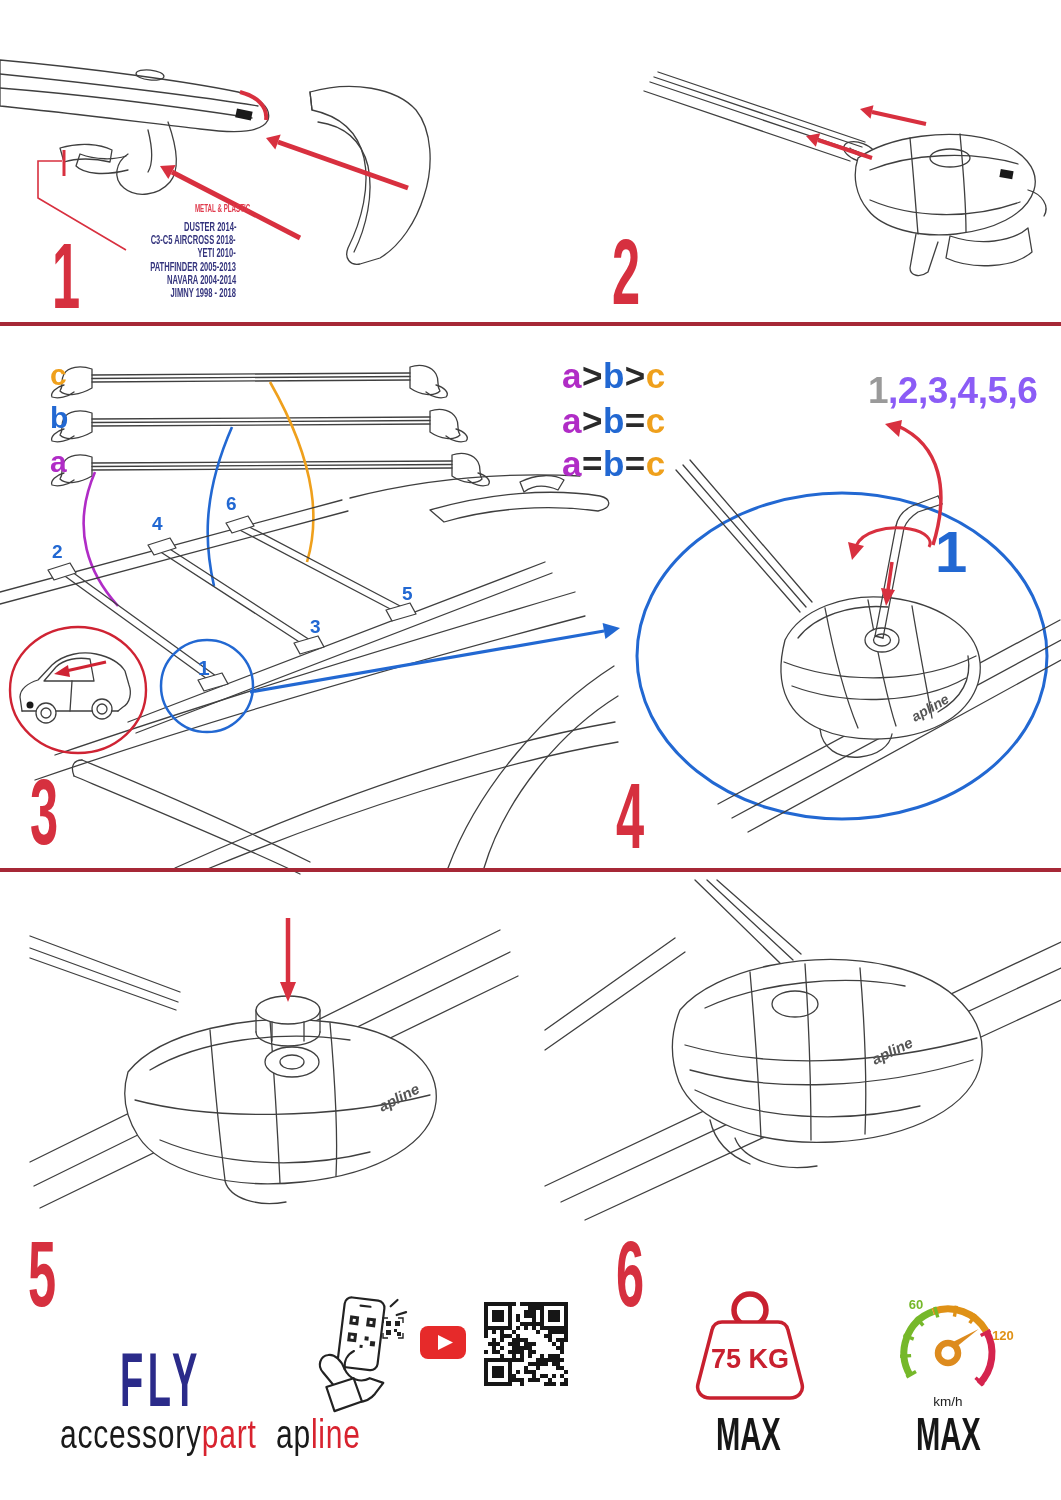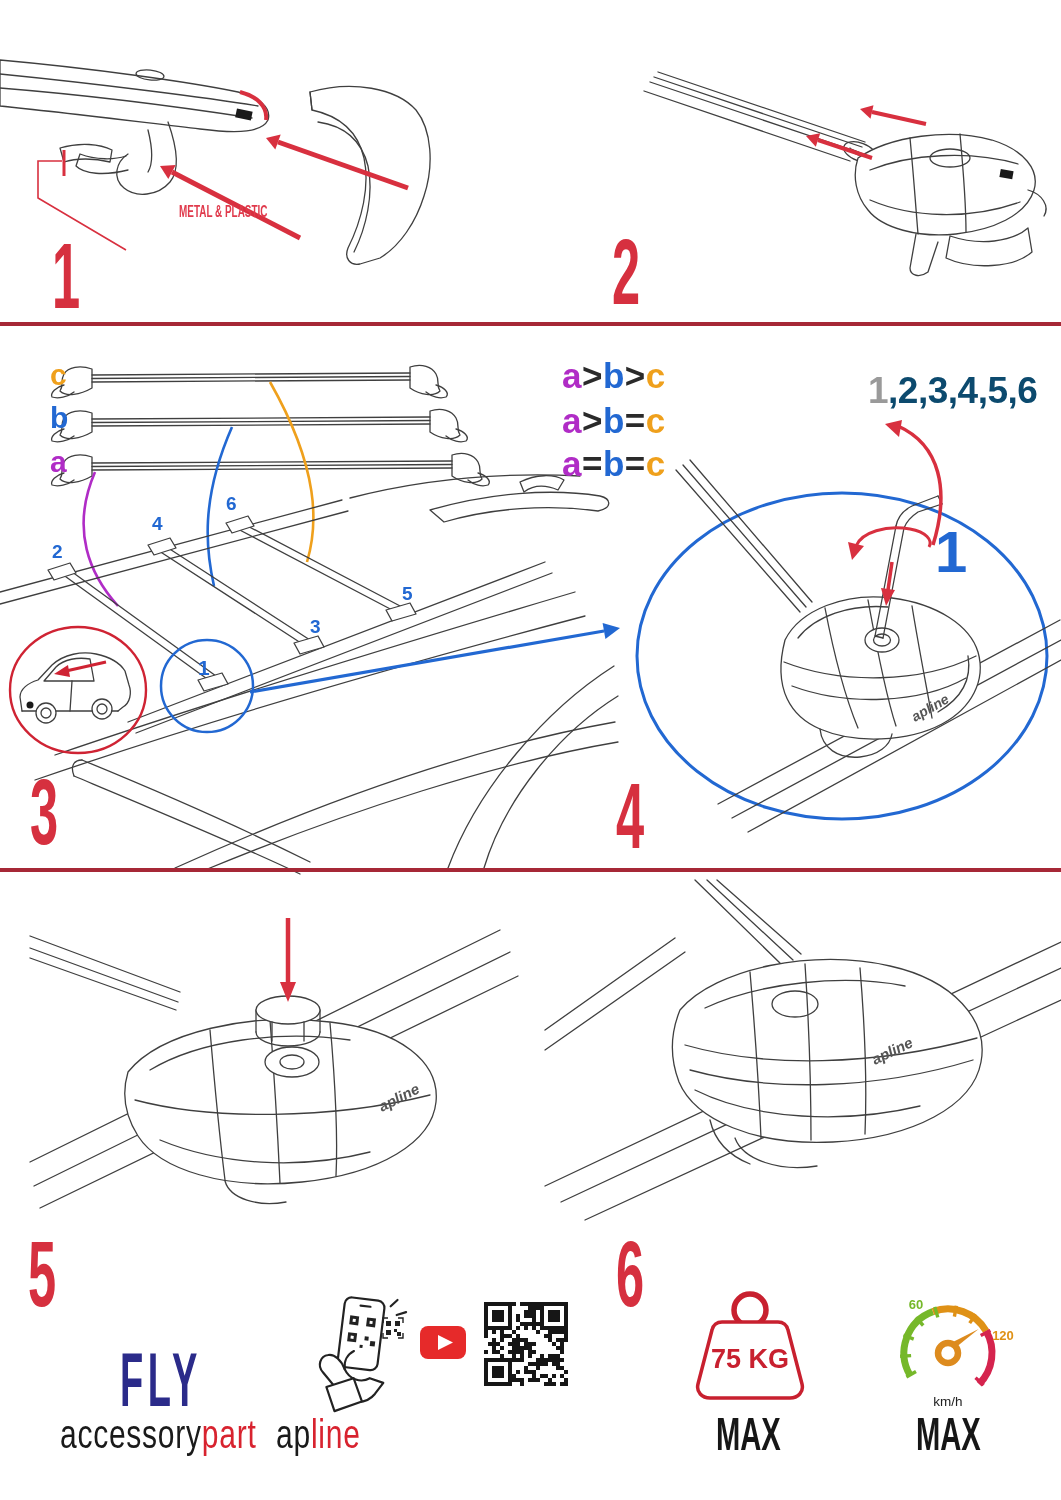--- a/index.html
+++ b/index.html
@@ -8,30 +8,30 @@
           font-family:"Liberation Sans",sans-serif;color:#1a1a1a;margin:0 auto;}
   .abs{position:absolute;}
   svg{display:block;overflow:visible;}
   .lineart{stroke:#3f3f3f;stroke-width:1.3;fill:none;stroke-linecap:round;stroke-linejoin:round;}
   .divider{position:absolute;left:0;width:1061px;height:4px;background:#a62836;}
   .step-num{position:absolute;color:#d6303f;font-weight:700;font-size:92px;line-height:1;
             transform:scaleX(.55);transform-origin:0 0;}
   .cx-c{display:inline-block;transform:scaleX(.62);transform-origin:50% 50%;}
   .cx-r{display:inline-block;transform:scaleX(.60);transform-origin:100% 50%;}
   .metal-note{position:absolute;left:150px;top:203px;width:146px;text-align:center;
-              color:#e03a4c;font-weight:700;font-size:16px;white-space:nowrap;}
+              color:#e03a4c;font-weight:700;font-size:10px;white-space:nowrap;}
   .models{position:absolute;left:86px;top:221px;width:150px;text-align:right;
           color:#34347d;font-weight:700;font-size:12.6px;line-height:13.2px;}
   .models div{white-space:nowrap;}
   .bar-label{position:absolute;font-size:30px;font-weight:700;line-height:1;}
   .lab-c{color:#efa01c;} .lab-b{color:#2268d2;} .lab-a{color:#b02cc6;}
   .formula{position:absolute;left:562px;font-size:35px;font-weight:700;line-height:1;letter-spacing:.5px;}
   .f-a{color:#b02cc6;} .f-b{color:#2268d2;} .f-c{color:#efa01c;} .f-op{color:#2a2a2a;}
   .sequence{position:absolute;left:868px;top:372px;font-size:37px;font-weight:700;line-height:1;letter-spacing:-.5px;}
-  .seq-first{color:#9a9a9a;} .seq-rest{color:#0c4a6e;}
+  .seq-first{color:#9a9a9a;} .seq-rest{color:#8b5cf6;}
   .fly{position:absolute;left:120px;top:1342px;color:#2b2b8a;font-weight:700;font-size:76px;line-height:1;
        letter-spacing:9px;transform:scaleX(.5);transform-origin:0 0;white-space:nowrap;}
   .wordmark{position:absolute;left:60px;top:1414px;font-size:40px;font-weight:400;line-height:1;
             transform:scaleX(.75);transform-origin:0 0;white-space:nowrap;letter-spacing:1px;}
   .wm-dark{color:#1a1a1a;} .wm-red{color:#d8232f;} .wm-gap{display:inline-block;width:26px;}
   .max-label{position:absolute;color:#161616;font-weight:700;font-size:47px;line-height:1;
              transform:scaleX(.62);transform-origin:0 0;}
 </style>
 </head>
 <body>
@@ -62,20 +62,28 @@
       <line x1="300" y1="208" x2="172" y2="142"></line>
       <polygon points="160,136 175.7,134.9 168.3,149.1" stroke="none"></polygon>
     </g>
     <g stroke="#d8303f" fill="none">
       <line x1="64" y1="120" x2="64" y2="146" stroke-width="3"></line>
       <path d="M62,131 L38,131 L38,168 L126,220" stroke-width="1.6"></path>
     </g>
   </svg>
   <div class="metal-note">
     <span class="cx-c">METAL &amp; PLASTIC</span>
+  </div>
+  <div class="models">
+    <div><span class="cx-r">DUSTER 2014-</span></div>
+    <div><span class="cx-r">C3-C5 AIRCROSS 2018-</span></div>
+    <div><span class="cx-r">YETI 2010-</span></div>
+    <div><span class="cx-r">PATHFINDER 2005-2013</span></div>
+    <div><span class="cx-r">NAVARA 2004-2014</span></div>
+    <div><span class="cx-r">JIMNY 1998 - 2018</span></div>
   </div>
   <div class="step-num" style="left:52px;top:230px">1</div>
 
   <svg class="abs" style="left:620px;top:30px" width="441" height="292" viewBox="0 0 441 292">
     <g class="lineart">
       <path d="M38,42 L245,112"></path>
       <path d="M30,52 L238,122"></path>
       <path d="M34,47 L242,117"></path>
       <path d="M24,61 L230,131"></path>
       <ellipse cx="240" cy="122" rx="17" ry="9" transform="rotate(20 240 122)"></ellipse>

